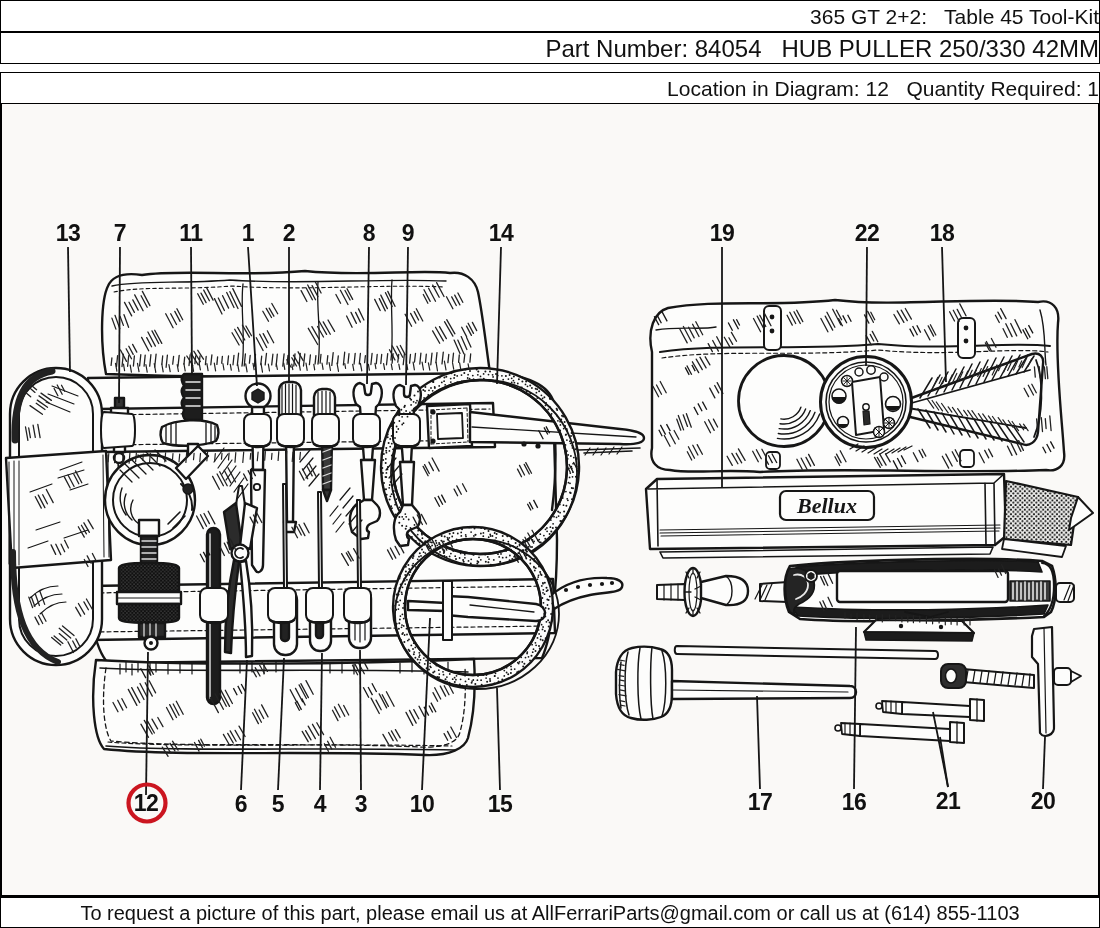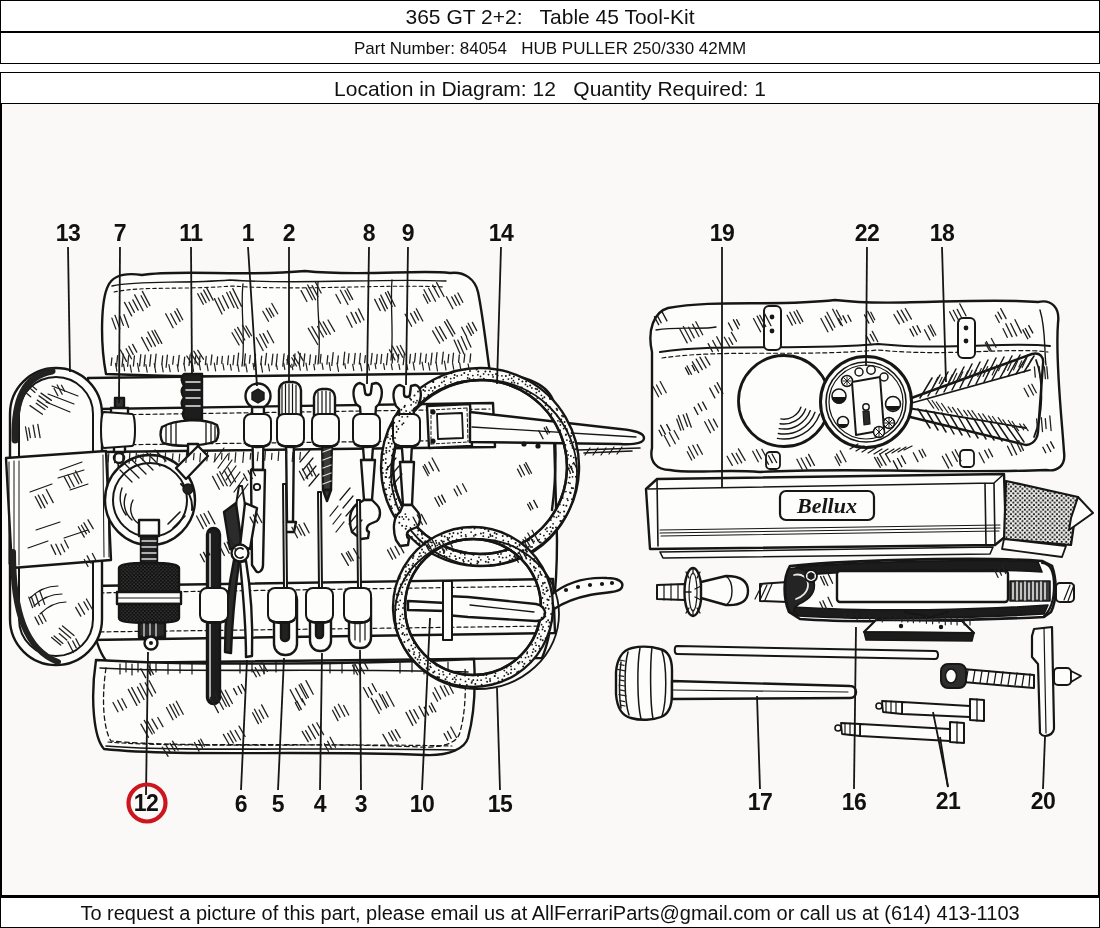--- a/index.html
+++ b/index.html
@@ -1,19 +1,19 @@
 <!DOCTYPE html>
 <html><head>
 <meta charset="utf-8">
 <style>
   html,body{margin:0;padding:0;background:#fff;}
   body{width:1100px;height:928px;position:relative;font-family:"Liberation Sans",sans-serif;overflow:hidden;}
-  .hrow{position:absolute;left:0;width:1098px;background:#fff;border:1px solid #000;text-align:center;color:#111;}
+  .hrow{position:absolute;left:0;width:1098px;background:#fff;border:1px solid #000;text-align:right;color:#111;}
   #h1{top:0;height:30px;line-height:32px;font-size:21px;}
-  #h2{top:32px;height:30px;line-height:32px;font-size:17px;}
+  #h2{top:32px;height:30px;line-height:32px;font-size:24px;}
   #h3{top:72px;height:30px;line-height:32px;font-size:21px;}
   #diag{position:absolute;top:96px;left:0;width:1096px;height:797px;border:2px solid #000;background:#faf9f7;}
   #foot{position:absolute;top:897px;height:29px;line-height:30px;left:0;width:1098px;background:#fff;border:1px solid #000;text-align:center;font-size:20px;color:#111;}
   #art{position:absolute;top:0;left:0;}
   text.num{font-family:"Liberation Sans",sans-serif;font-weight:bold;font-size:23px;fill:#111;letter-spacing:-0.5px;}
 </style>
 </head>
 <body>
 <div id="diag"></div>
 <svg id="art" width="1100" height="928" viewBox="0 0 1100 928" xmlns="http://www.w3.org/2000/svg">
@@ -1175,13 +1175,13 @@
 <text class="num" x="500" y="812">15</text>
 <text class="num" x="760" y="810">17</text>
 <text class="num" x="854" y="810">16</text>
 <text class="num" x="948" y="809">21</text>
 <text class="num" x="1043" y="809">20</text>
 </g>
 </svg>
 <div id="h1" class="hrow">365 GT 2+2:&nbsp;&nbsp; Table 45 Tool-Kit</div>
 <div id="h2" class="hrow">Part Number: 84054&nbsp;&nbsp; HUB PULLER 250/330 42MM</div>
 <div id="h3" class="hrow">Location in Diagram: 12&nbsp;&nbsp; Quantity Required: 1</div>
-<div id="foot">To request a picture of this part, please email us at AllFerrariParts@gmail.com or call us at (614) 413-1103</div>
+<div id="foot">To request a picture of this part, please email us at AllFerrariParts@gmail.com or call us at (614) 855-1103</div>
 
 </body></html>

